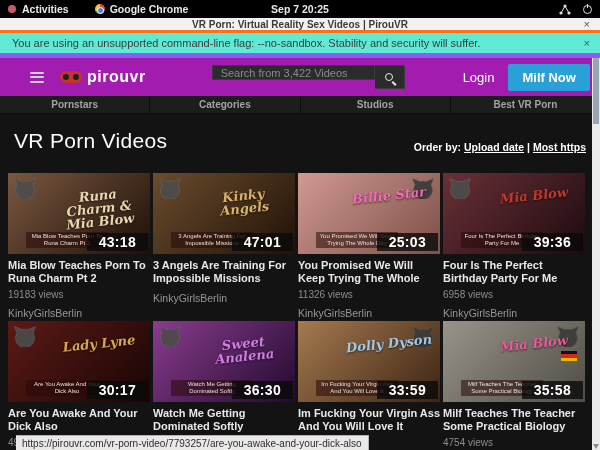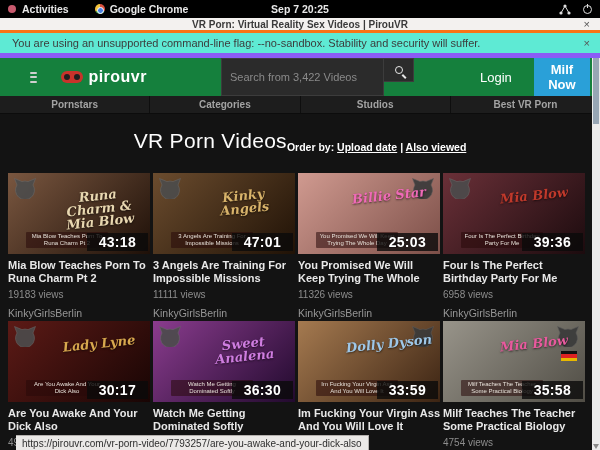--- a/index.html
+++ b/index.html
@@ -25,51 +25,51 @@
   .tabbar { height:15px; background:#f3f1ef; border-bottom:3px solid #f97316; display:flex;
     align-items:center; justify-content:center; font-size:10px; font-weight:bold; color:#3a3a3a; position:relative; }
   .tabbar .x, .warnbar .x { position:absolute; right:10px; top:50%; transform:translateY(-50%);
     color:#555; font-size:11px; font-weight:normal; cursor:default; }
 
   
   .warnbar { height:25px; background:#5eead4; border-bottom:5px solid #8b5cf6; display:flex;
     align-items:center; font-size:11px; color:#3c3c3c; padding:0 12px; position:relative;text-align:center; }
 
   
-  .hdr { height:38px; background:#15803d; display:flex; align-items:center; padding:0 10px 0 30px;gap:8px; }
+  .hdr { height:38px; background:#a21caf; display:flex; align-items:center; padding:0 10px 0 30px; }
   .burger { width:14px; display:flex; flex-direction:column; gap:2.5px; margin-right:16px; }
   .burger span { height:2px; background:#cfcfcf; border-radius:1px; }
   .logo { display:flex; align-items:center; gap:5px; margin-right:14px; }
   .goggles { width:22px; height:12px; background:#c8332b; border-radius:6px; position:relative; }
   .goggles:before, .goggles:after { content:""; position:absolute; top:3px; width:6px; height:6px;
     border-radius:50%; background:#1f1f1f; }
   .goggles:before { left:3px; } .goggles:after { right:3px; }
   .logo-txt { color:#fff; font-weight:bold; font-size:16px; letter-spacing:.5px; }
   .search-wrap { display:flex; margin-left:52px; }
-  .search-in { width:163px; height:38px; background:#2b2b2b; border:1px solid #3c3c3c; color:#9a9a9a;
+  .search-in { width:163px; height:15px; background:#2b2b2b; border:1px solid #3c3c3c; color:#9a9a9a;
     font-size:11px; padding:0 8px; outline:none; font-family:"Liberation Sans",sans-serif; }
   .search-in::placeholder { color:#8a8a8a; }
   .search-btn { width:30px; height:24px; background:#2b2b2b; border:1px solid #3c3c3c; border-left:none;
     display:flex; align-items:center; justify-content:center; }
   .mag { width:8px; height:8px; border:1.6px solid #e8e8e8; border-radius:50%; position:relative; }
   .mag:before { content:""; position:absolute; left:7px; top:7px; width:5px; height:1.8px;
     background:#e8e8e8; transform:rotate(45deg); transform-origin:0 0; }
   .login { color:#fff; font-size:13px; margin-left:58px; margin-right:14px; }
   .join { background:#2aa0d8; color:#fff; font-size:13px; font-weight:bold; border:none;
     padding:6px 14px; border-radius:2px; font-family:"Liberation Sans",sans-serif; }
 
   
   .nav { height:18px; background:#1b1b1b; display:flex; border-bottom:1px solid #0c0c0c; }
   .nav-item { flex:1; display:flex; align-items:center; justify-content:center; font-size:10px;
     font-weight:bold; color:#a3a3a3; border-right:1px solid #0e0e0e; background:#1d1d1d; }
   .nav-item:last-child { border-right:none; }
 
   
   .content { background:#131313; padding:15px 8px 0 8px; height:336px; }
-  .title-row { display:flex; align-items:flex-end; justify-content:center; padding:0 6px 0 6px;
+  .title-row { display:flex; align-items:flex-end; justify-content:space-between; padding:0 6px 0 6px;
     margin-bottom:20px; }
   .page-title { color:#fdfdfd; font-size:21px; font-weight:normal; letter-spacing:.3px; }
   .orderby { color:#fff; font-size:10.5px; font-weight:bold; }
   .orderby a { color:#fff; text-decoration:underline; }
 
   .grid { display:grid; grid-template-columns:repeat(4,142px); column-gap:3px; row-gap:3px; }
   .card { width:142px; height:145px; }
   .thumb { position:relative; width:142px; height:81px; overflow:hidden; background:#333; }
   .ov-name { position:absolute; right:6px; top:16px; width:90px; text-align:center;
     font-family:"DejaVu Serif",serif; font-style:italic; font-weight:bold; font-size:13px;
@@ -159,21 +159,21 @@
     <span class="nav-item">Best VR Porn</span>
   </div>
 
   <div class="content">
     <div class="title-row">
       <span class="page-title">VR Porn Videos</span>
       <span class="orderby">
         <span>Order by:</span>
         <a href="#">Upload date</a>
         <span>|</span>
-        <a href="#">Also viewed</a>
+        <a href="#">Most https</a>
       </span>
     </div>
 
     <div class="grid">
 
       <div class="card">
         <div class="thumb" style="background: linear-gradient(135deg, rgb(122, 87, 64) 0%, rgb(30, 16, 8) 100%);">
           <svg class="catlogo left" viewBox="0 0 24 22">
               <path d="M4 8 L1.5 1.5 L9 4.6 A8.5 8.5 0 0 1 15 4.6 L22.5 1.5 L20 8 A9.5 9.5 0 1 1 4 8 Z" fill="#4c4c4c" stroke="#6a6a6a" stroke-width=".6"></path>
             </svg>
@@ -191,21 +191,20 @@
         <div class="thumb" style="background: linear-gradient(135deg, rgb(107, 76, 46) 0%, rgb(32, 18, 6) 100%);">
           <svg class="catlogo left" viewBox="0 0 24 22">
               <path d="M4 8 L1.5 1.5 L9 4.6 A8.5 8.5 0 0 1 15 4.6 L22.5 1.5 L20 8 A9.5 9.5 0 1 1 4 8 Z" fill="#4c4c4c" stroke="#6a6a6a" stroke-width=".6"></path>
             </svg>
 
           <span class="ov-name" style="color: rgb(216, 179, 106);">Kinky Angels</span>
           <span class="cap">3 Angels Are Training For Impossible Missions</span>
           <span class="dur">47:01</span>
         </div>
         <div class="v-title">3 Angels Are Training For Impossible Missions</div>
-        <div class="v-views">11111 views</div>
         <div class="v-studio">KinkyGirlsBerlin</div>
       </div>
 
       <div class="card">
         <div class="thumb" style="background: linear-gradient(135deg, rgb(208, 154, 144) 0%, rgb(124, 79, 72) 100%);">
           <svg class="catlogo right" viewBox="0 0 24 22">
               <path d="M4 8 L1.5 1.5 L9 4.6 A8.5 8.5 0 0 1 15 4.6 L22.5 1.5 L20 8 A9.5 9.5 0 1 1 4 8 Z" fill="#3a3a3a" stroke="#5a5a5a" stroke-width=".6"></path>
             </svg>
 
           <span class="ov-name" style="color: rgb(240, 106, 184);">Billie Star</span>

